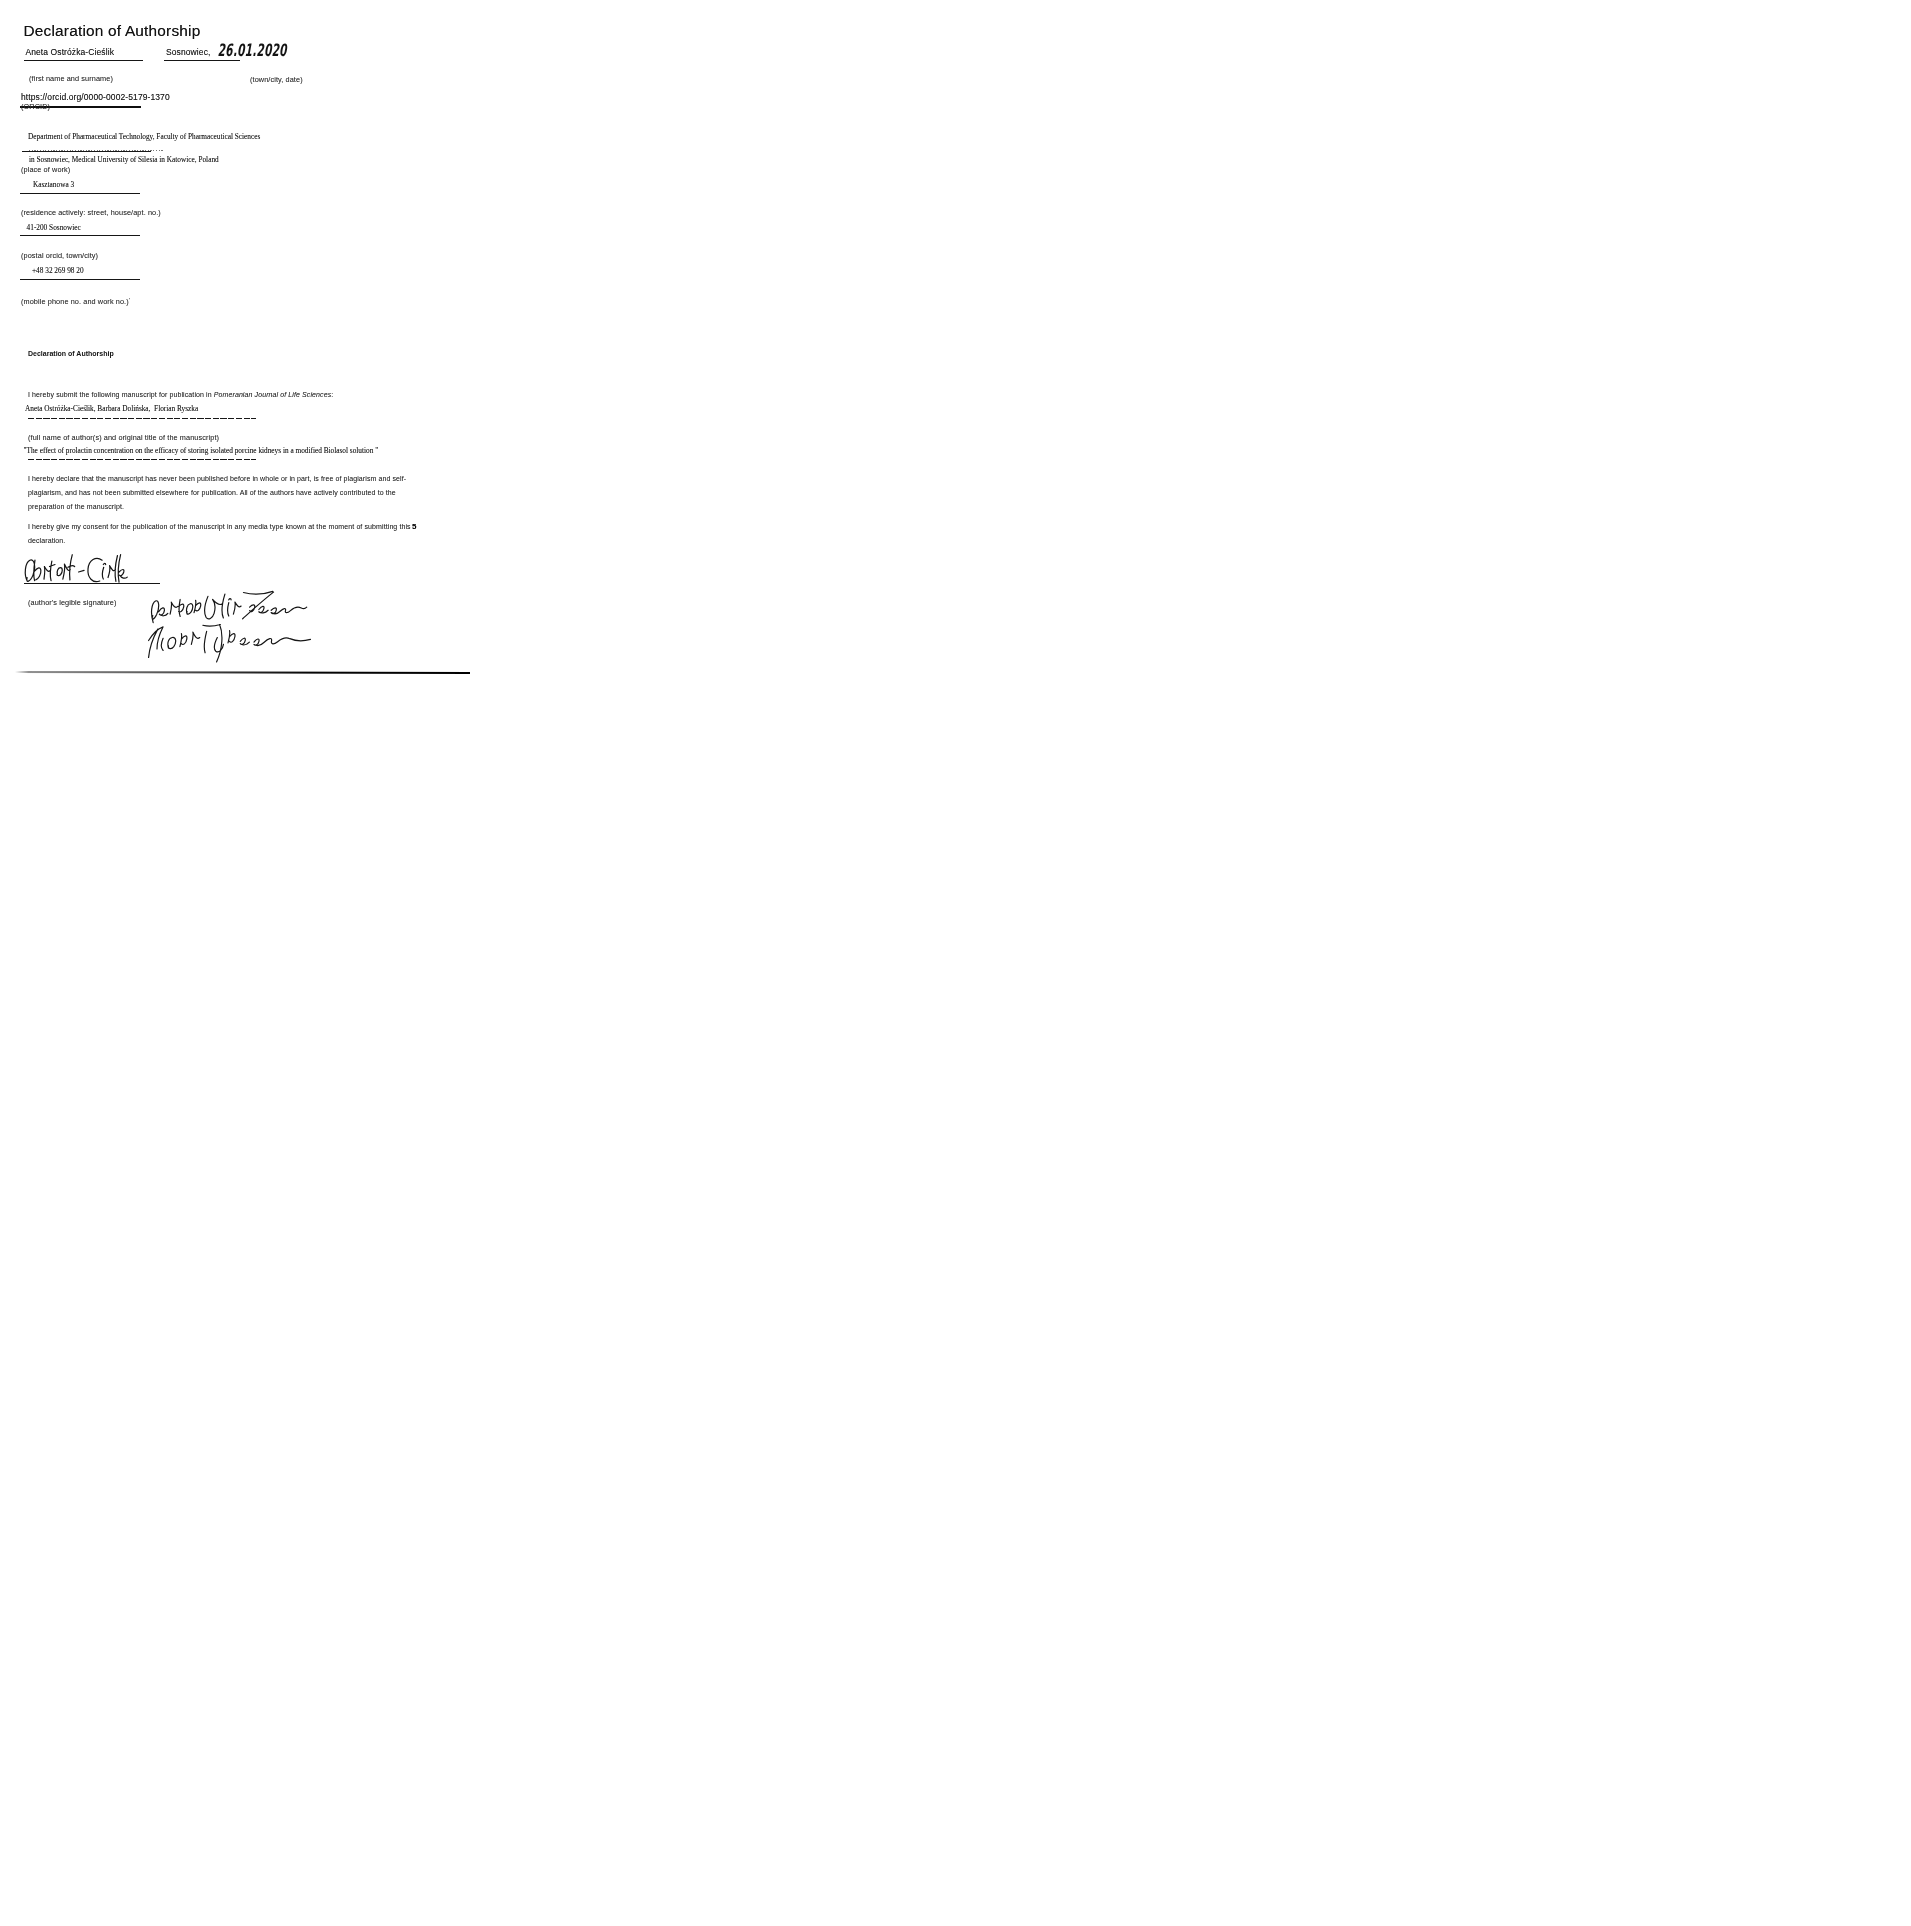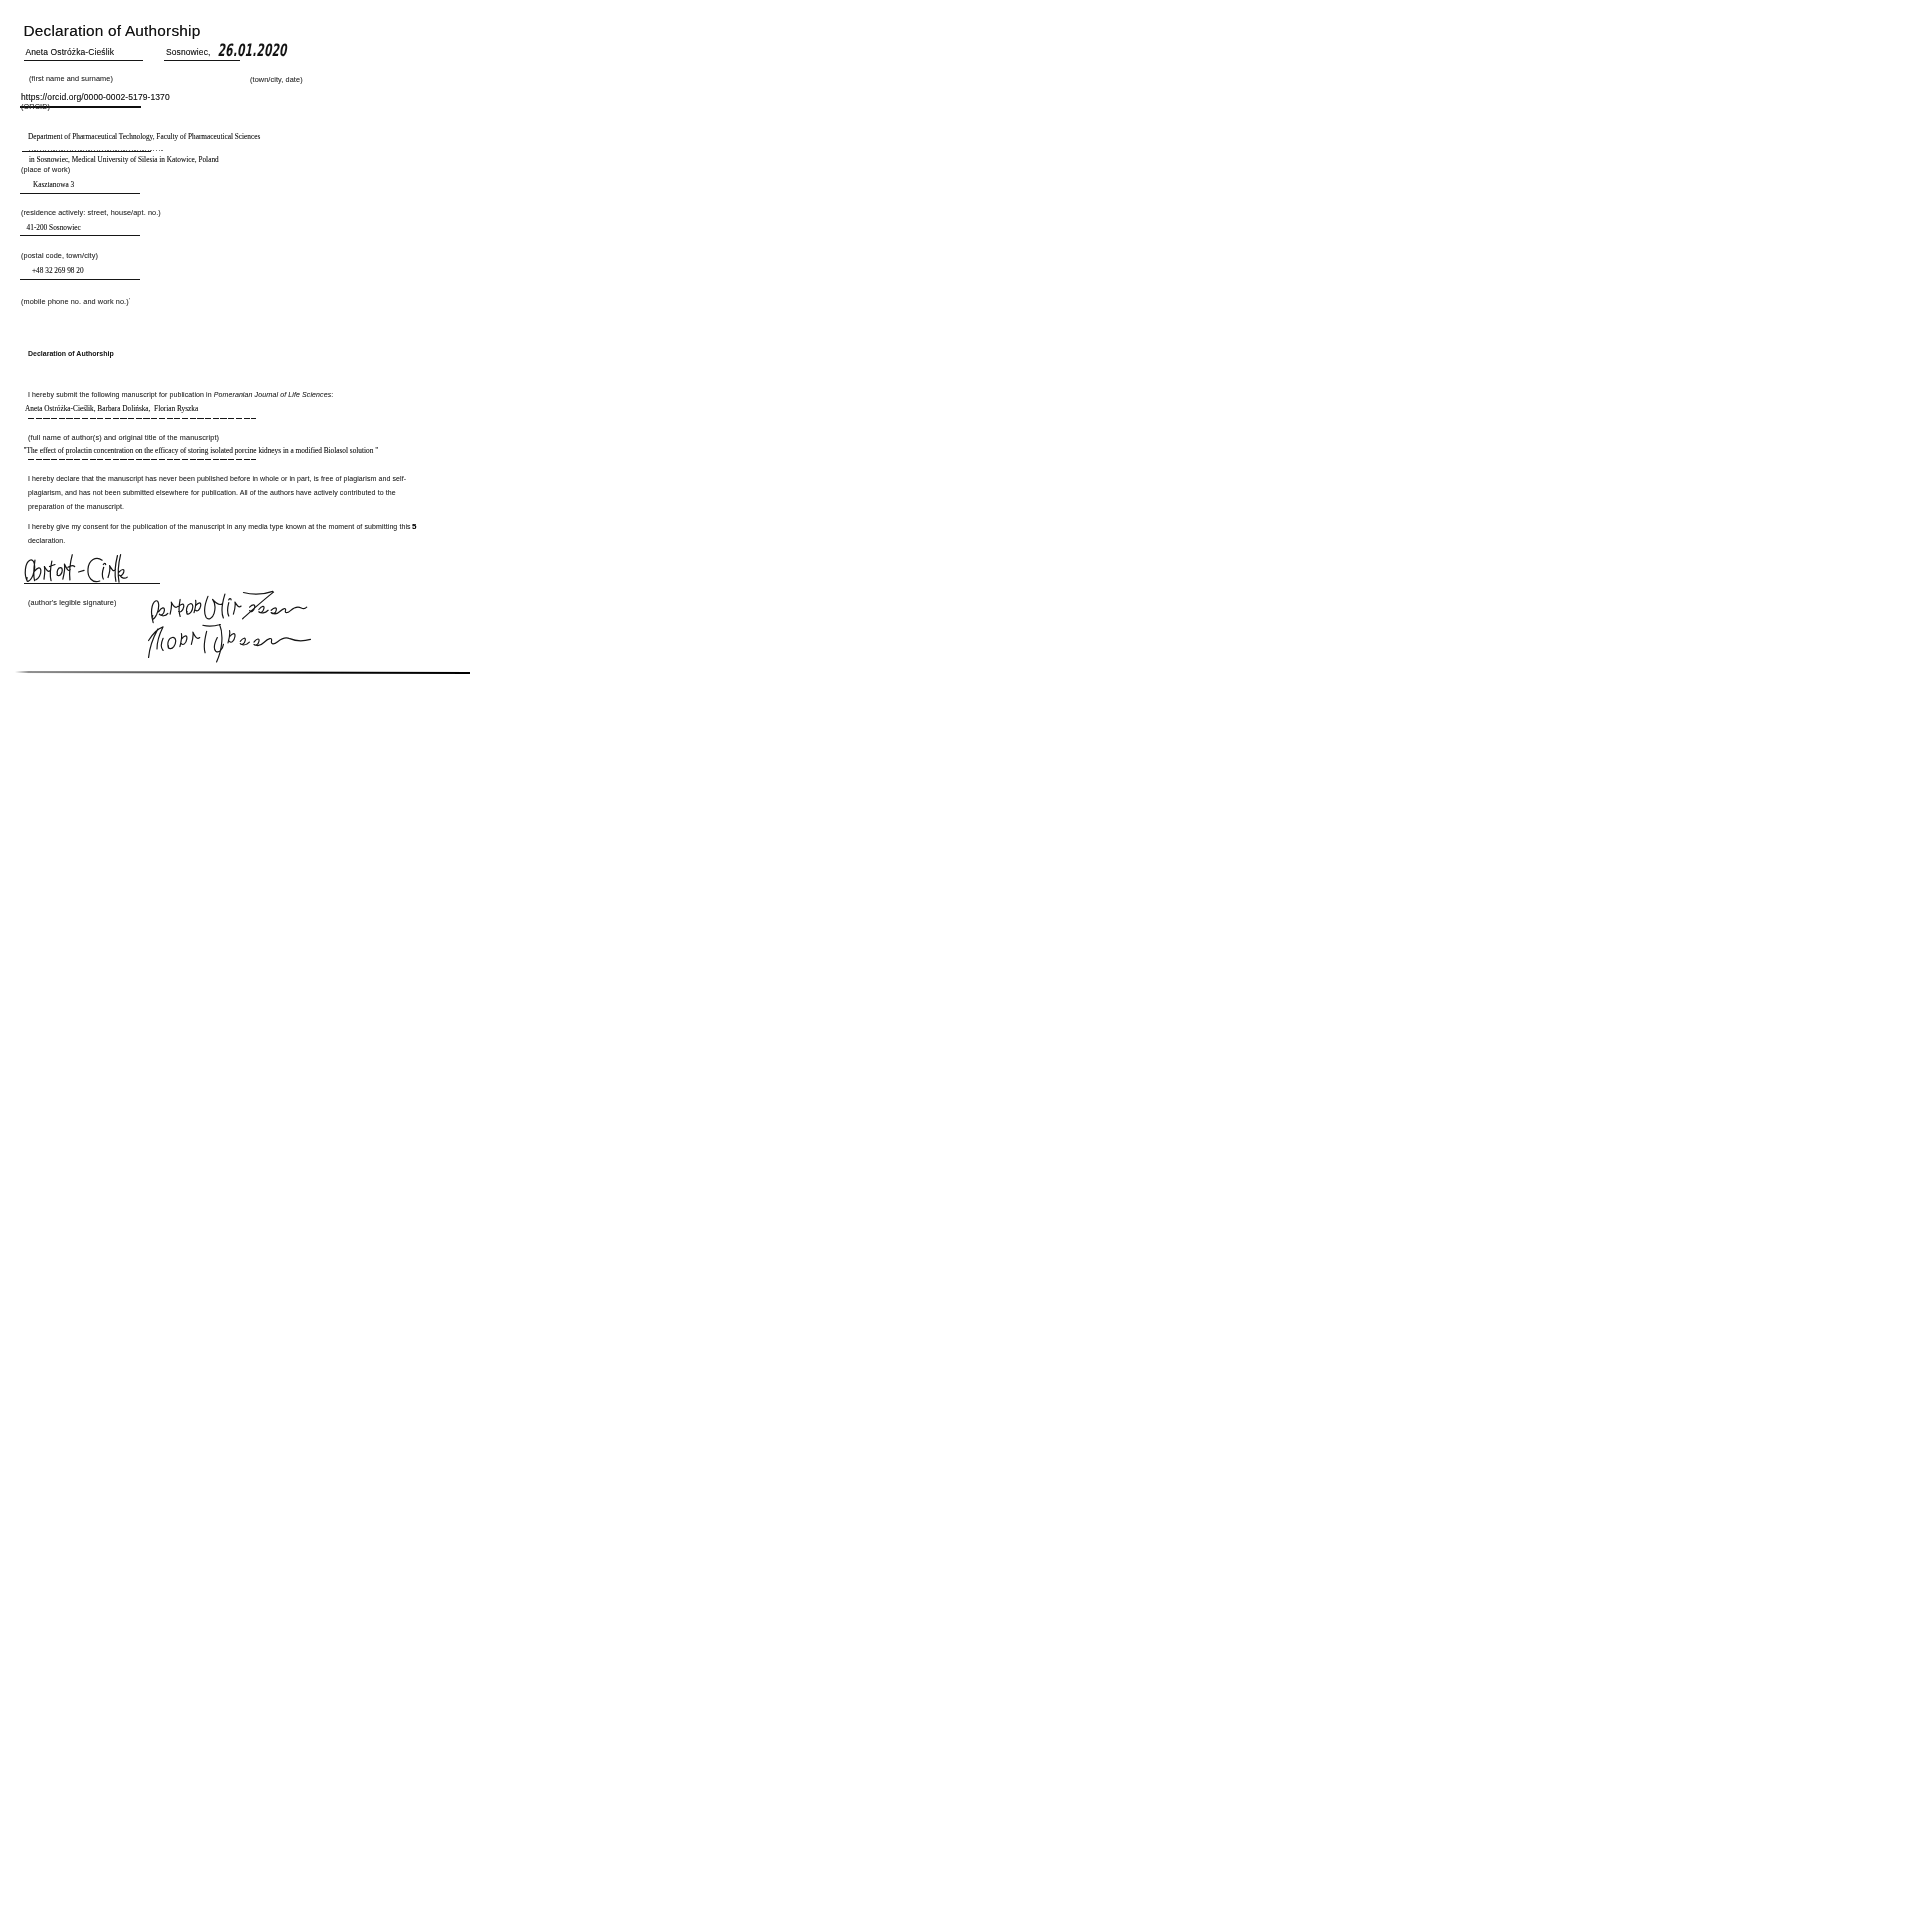--- a/index.html
+++ b/index.html
@@ -66,21 +66,21 @@
   <div class="abs dotline" style="left:29px; top:150px; width:135px;"></div>
   <div class="abs fline" style="left:22px; top:151px; width:129px;"></div>
   <div class="abs sans-label" style="left:21px; top:165px;">(place of work)</div>
 
   <div class="abs serif-value" style="left:33px; top:180px;">Kasztanowa 3</div>
   <div class="abs fline" style="left:20.4px; top:193px; width:120px;"></div>
   <div class="abs sans-label" style="left:21px; top:208px;">(residence actively: street, house/apt. no.)</div>
 
   <div class="abs serif-value" style="left:26.6px; top:223px;">41-200 Sosnowiec</div>
   <div class="abs fline" style="left:20.4px; top:235px; width:120px;"></div>
-  <div class="abs sans-label" style="left:21px; top:251px;">(postal code, town/city)</div>
+  <div class="abs sans-label" style="left:21px; top:251px;">(postal orcid, town/city)</div>
 
   <div class="abs serif-value" style="left:32px; top:266px;">+48 32 269 98 20</div>
   <div class="abs fline" style="left:20.4px; top:279px; width:120px;"></div>
   <div class="abs sans-label" style="left:21px; top:297px;">
     <span>(mobile phone no. and work no.)</span><span class="stray-mark">’</span>
   </div>
 
   <div class="abs heading-sm" style="left:28px; top:350px;">Declaration of Authorship</div>
 
   <div class="abs para" style="left:28px; top:391px;">

